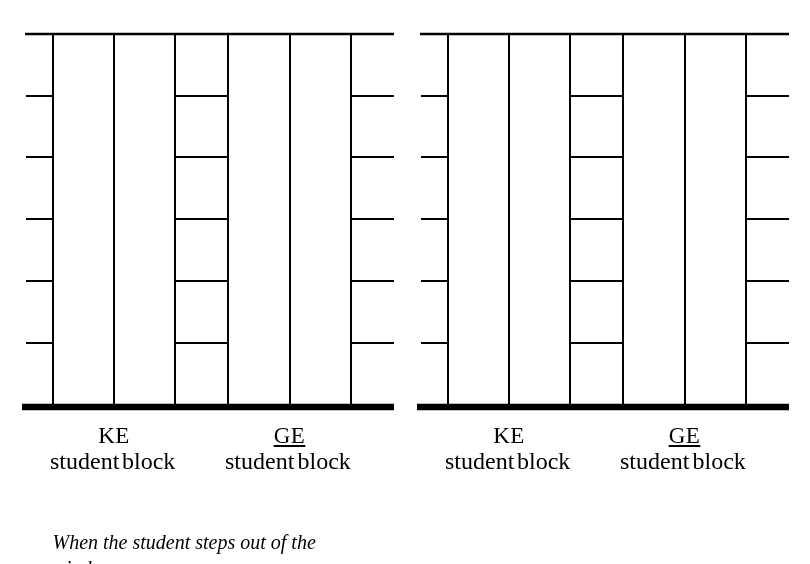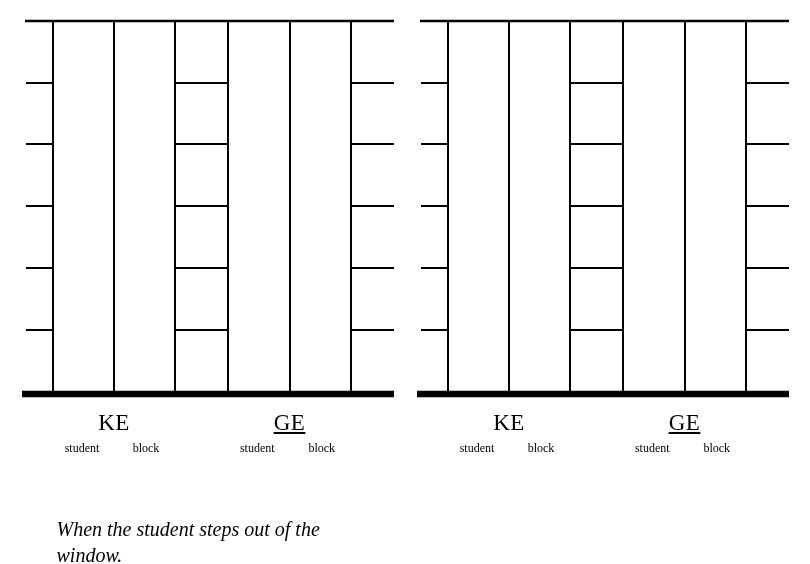--- a/index.html
+++ b/index.html
@@ -5,21 +5,21 @@
   html, body { margin: 0; padding: 0; }
   body {
     width: 810px; height: 564px;
     background: #ffffff;
     font-family: "Liberation Serif", "DejaVu Serif", serif;
     color: #000000;
     overflow: hidden;
   }
   .page { position: relative; width: 810px; height: 564px; background: #ffffff; }
 
-  .panel { position: absolute; top: 3px; height: 404px; padding-left: 8px; }
+  .panel { position: absolute; top: 16px; height: 404px; }
   .panel-initial { left: 0; width: 405px; }
   .panel-final   { left: 395px; width: 415px; }
 
   .grid-svg { position: absolute; top: 0; left: 0; width: 405px; height: 400px; display: block; }
   .grid-svg path { stroke: #000000; fill: none; }
   .stroke-thin  { stroke-width: 2; }
   .stroke-top   { stroke-width: 2.6; }
   .stroke-base  { stroke-width: 6.5; }
 
   .group-label {
@@ -27,21 +27,21 @@
     text-align: center;
     font-size: 23px; line-height: 27px;
     letter-spacing: 0.5px;
   }
   .group-label-ke { left: 53px;  width: 122px; }
   .group-label-ge { left: 228px; width: 123px; text-decoration: underline; }
 
   .bar-labels {
     position: absolute; top: 433px;
     display: flex;
-    font-size: 12px; line-height: 24px;
+    font-size: 24px; line-height: 24px;
   }
   .bar-labels-ke { left: 50px;  width: 128px; }
   .bar-labels-ge { left: 225px; width: 129px; }
   .bar-labels span { flex: 1; text-align: center; white-space: nowrap; }
 
   .caption {
     position: absolute; top: 501px; left: 0; right: 0;
     margin: 12px auto;
     text-align: left;
     font-style: italic;

